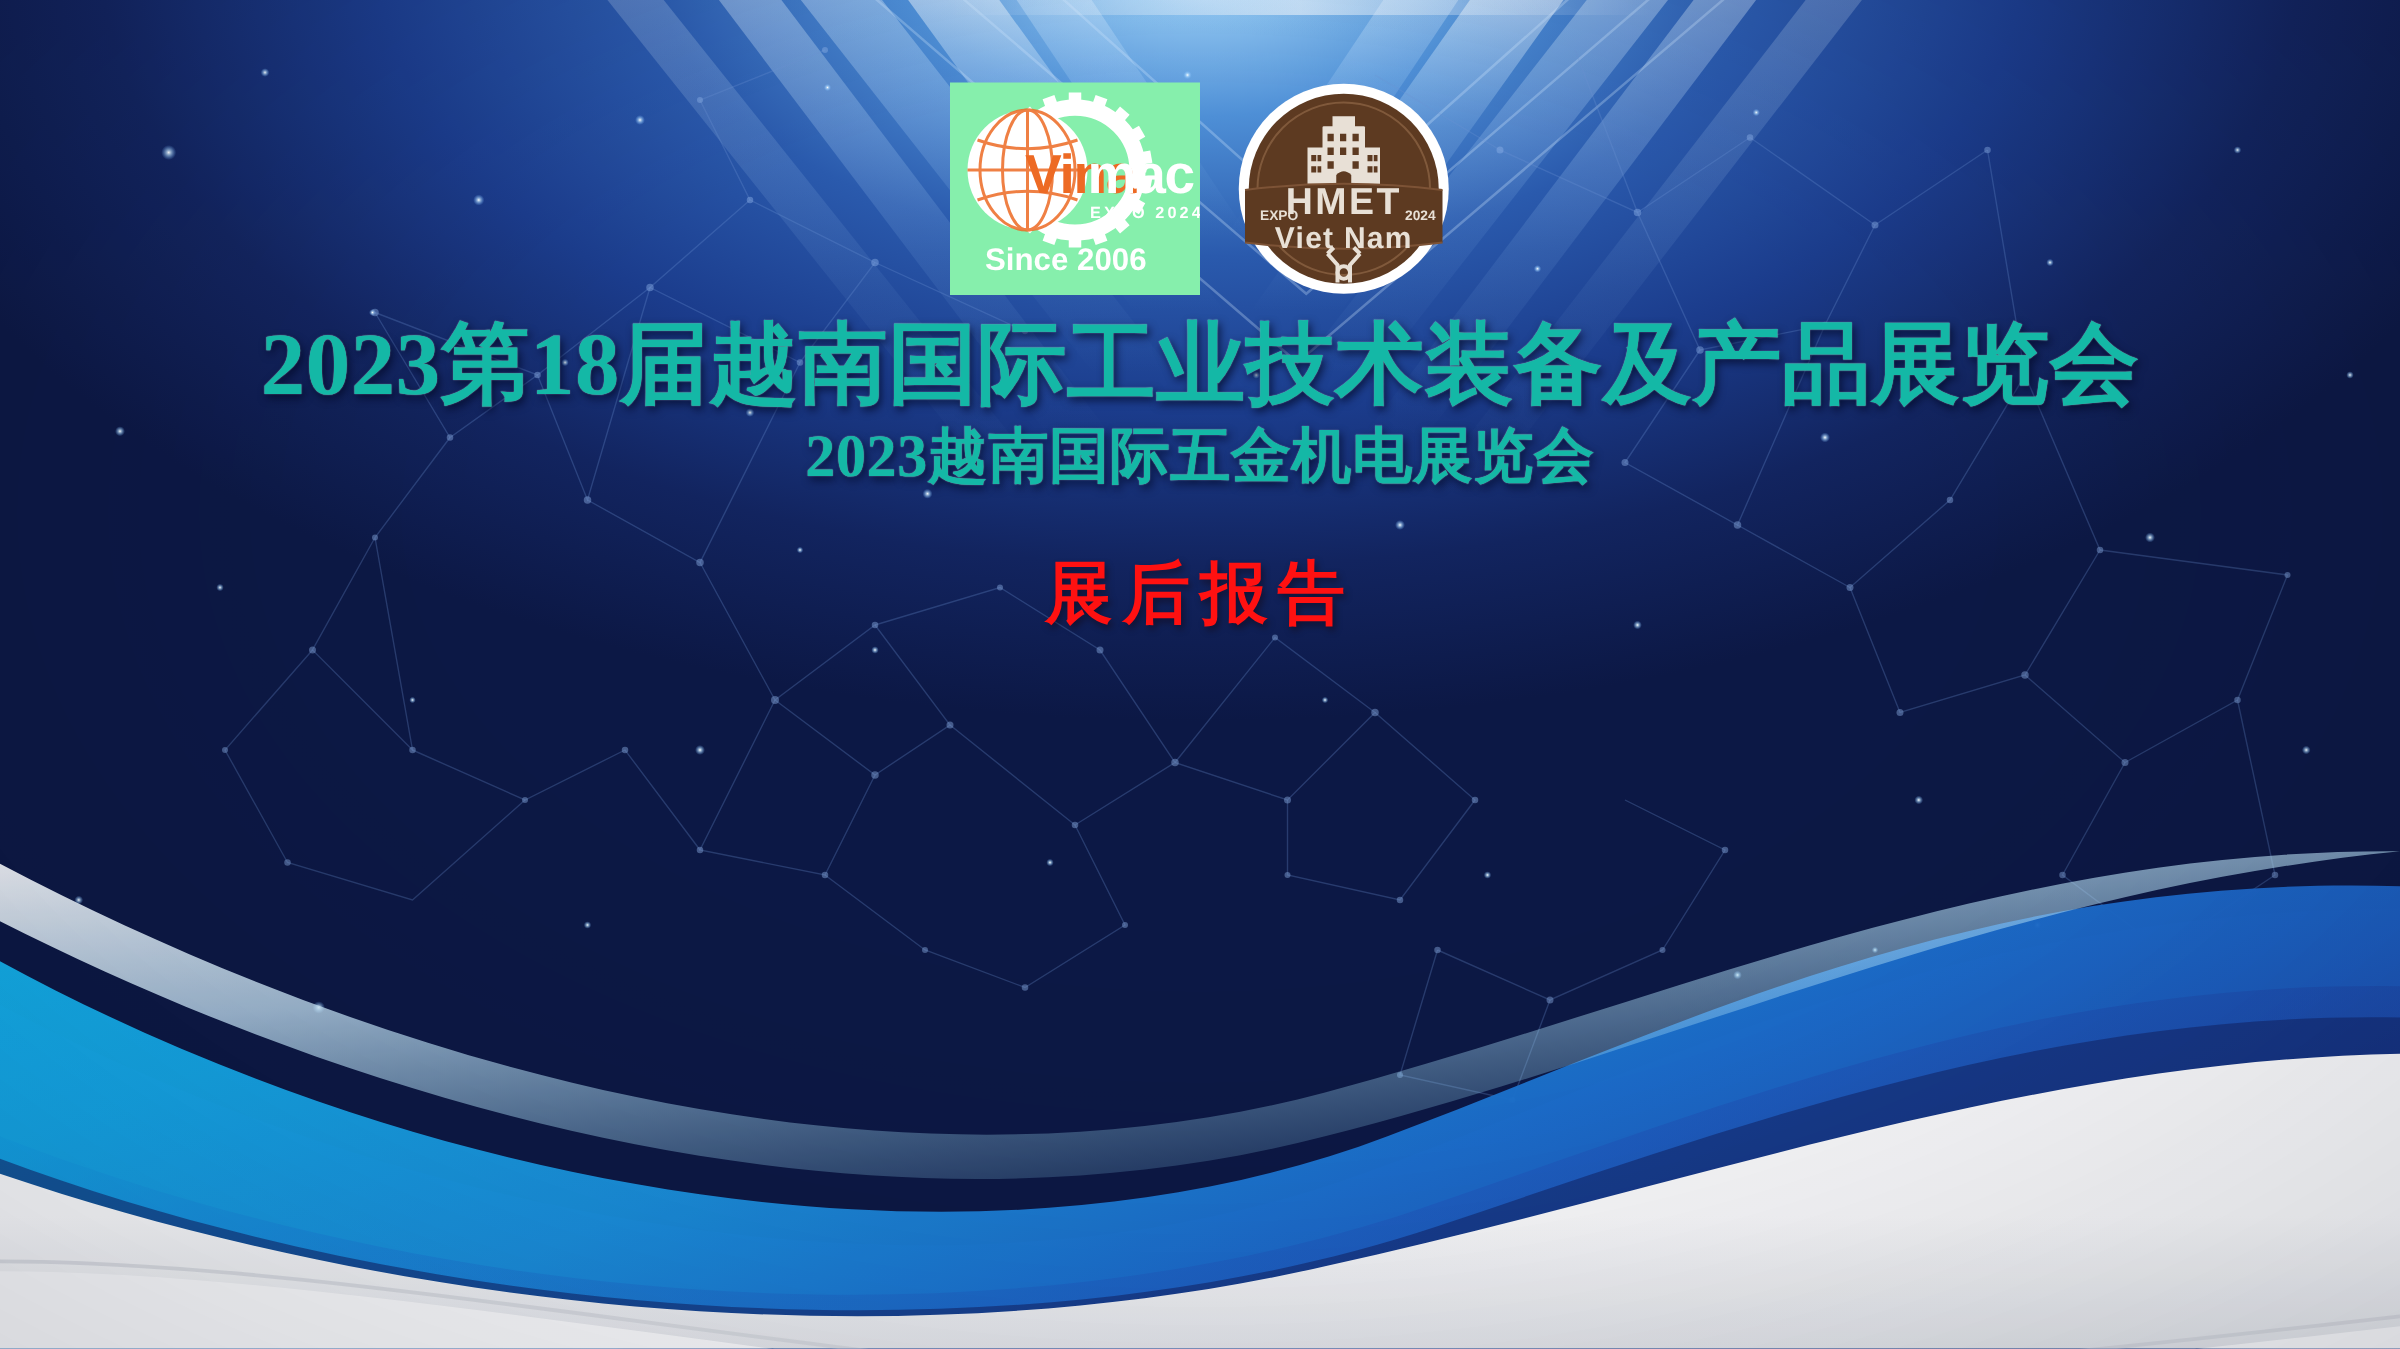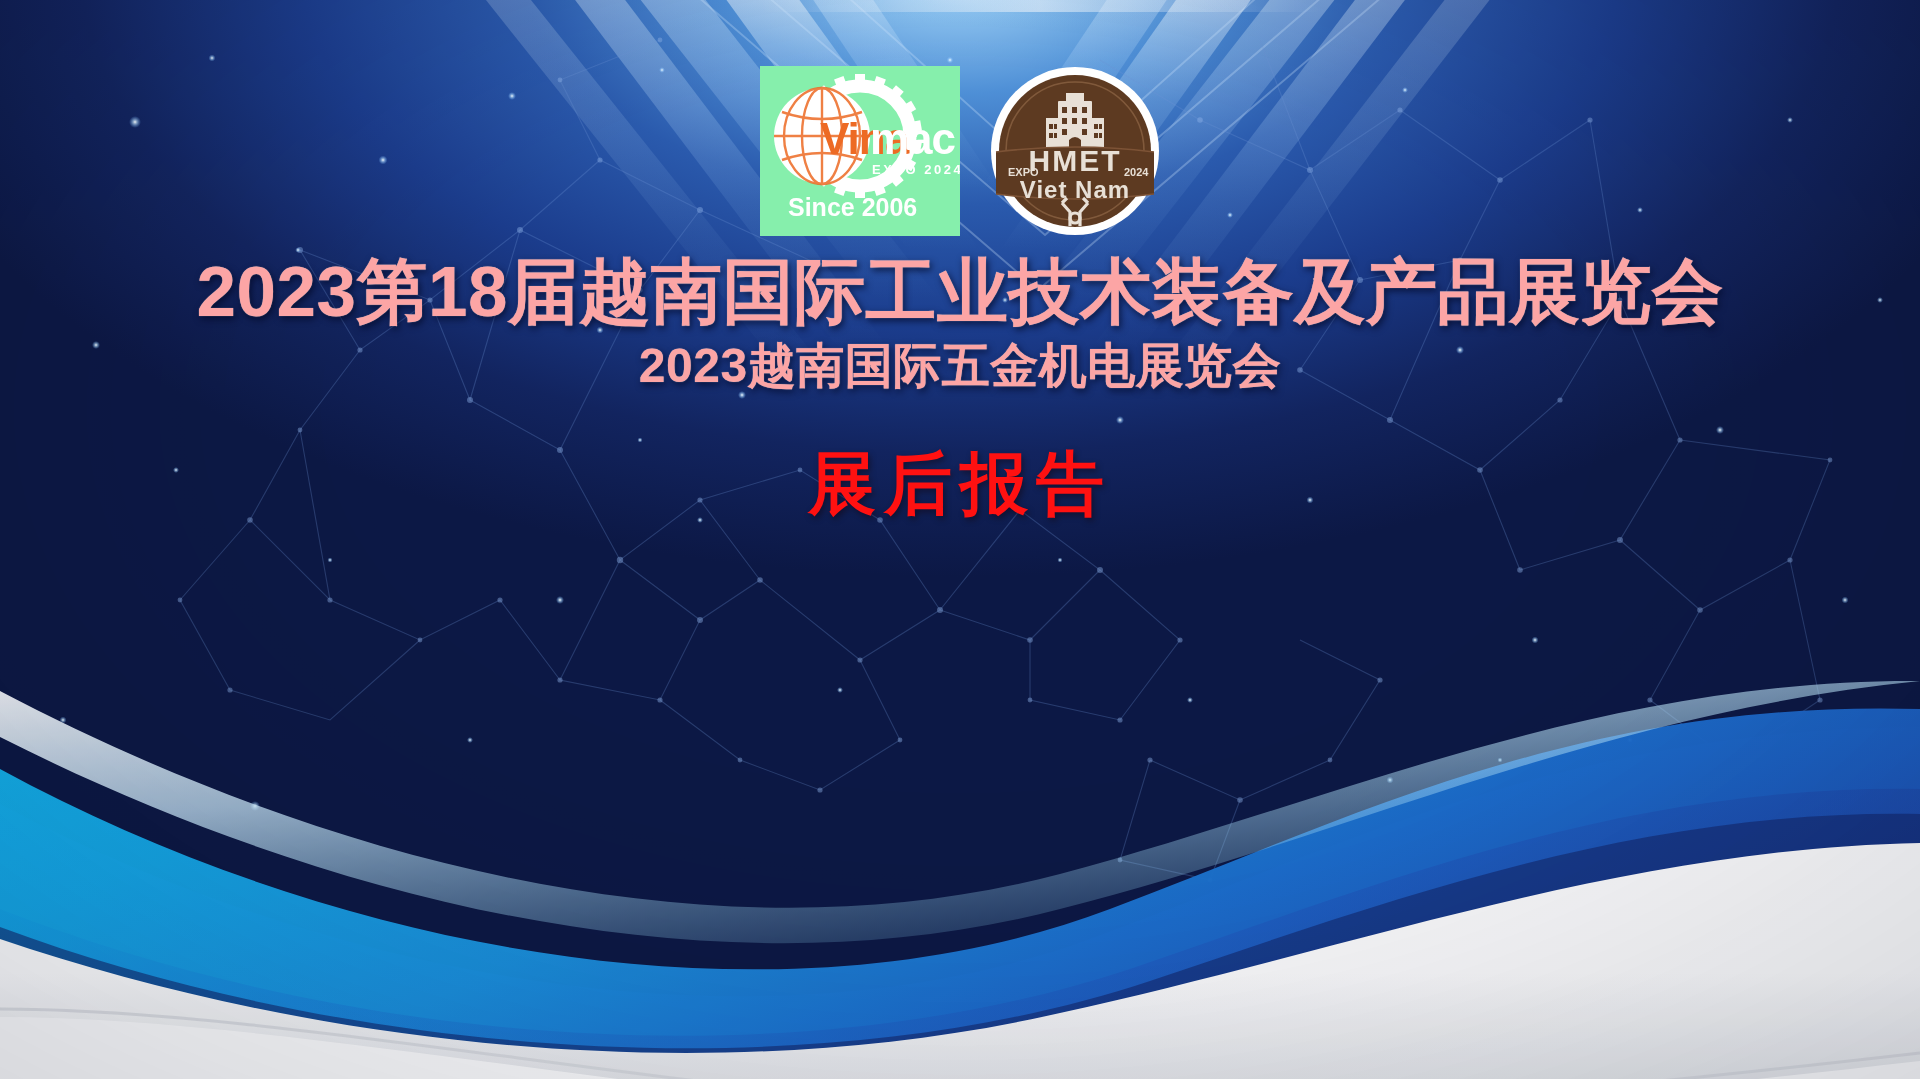--- a/index.html
+++ b/index.html
@@ -74,36 +74,37 @@
   .titles {
     position: absolute;
     top: 252px;
     left: 0;
     width: 100%;
     text-align: center;
     z-index: 9;
   }
 
   .title-line {
-    color: #fca5a5;
+    color: #14b8a6;
     font-weight: 700;
     letter-spacing: 0.5px;
     line-height: 1.14;
     white-space: nowrap;
     text-shadow:
        0 0 1px rgba(255,255,255,0.6),
        2px 3px 7px rgba(3,8,38,0.75);
+    font-family: Liberation Serif, serif;
   }
   .title-line-1 { font-size: 71px; }
   .title-line-2 { font-size: 48px; margin-top: 6px; }
 
   .subtitle {
     margin-top: 52px;
     color: #ff1111;
-    font-size: 68px;
+    font-size: 54px;
     font-weight: 700;
     letter-spacing: 8px;
     line-height: 1.1;
     white-space: nowrap;
     text-shadow: 2px 3px 6px rgba(20,0,0,0.45);
   }
 </style>
 </head>
 <body>
 

